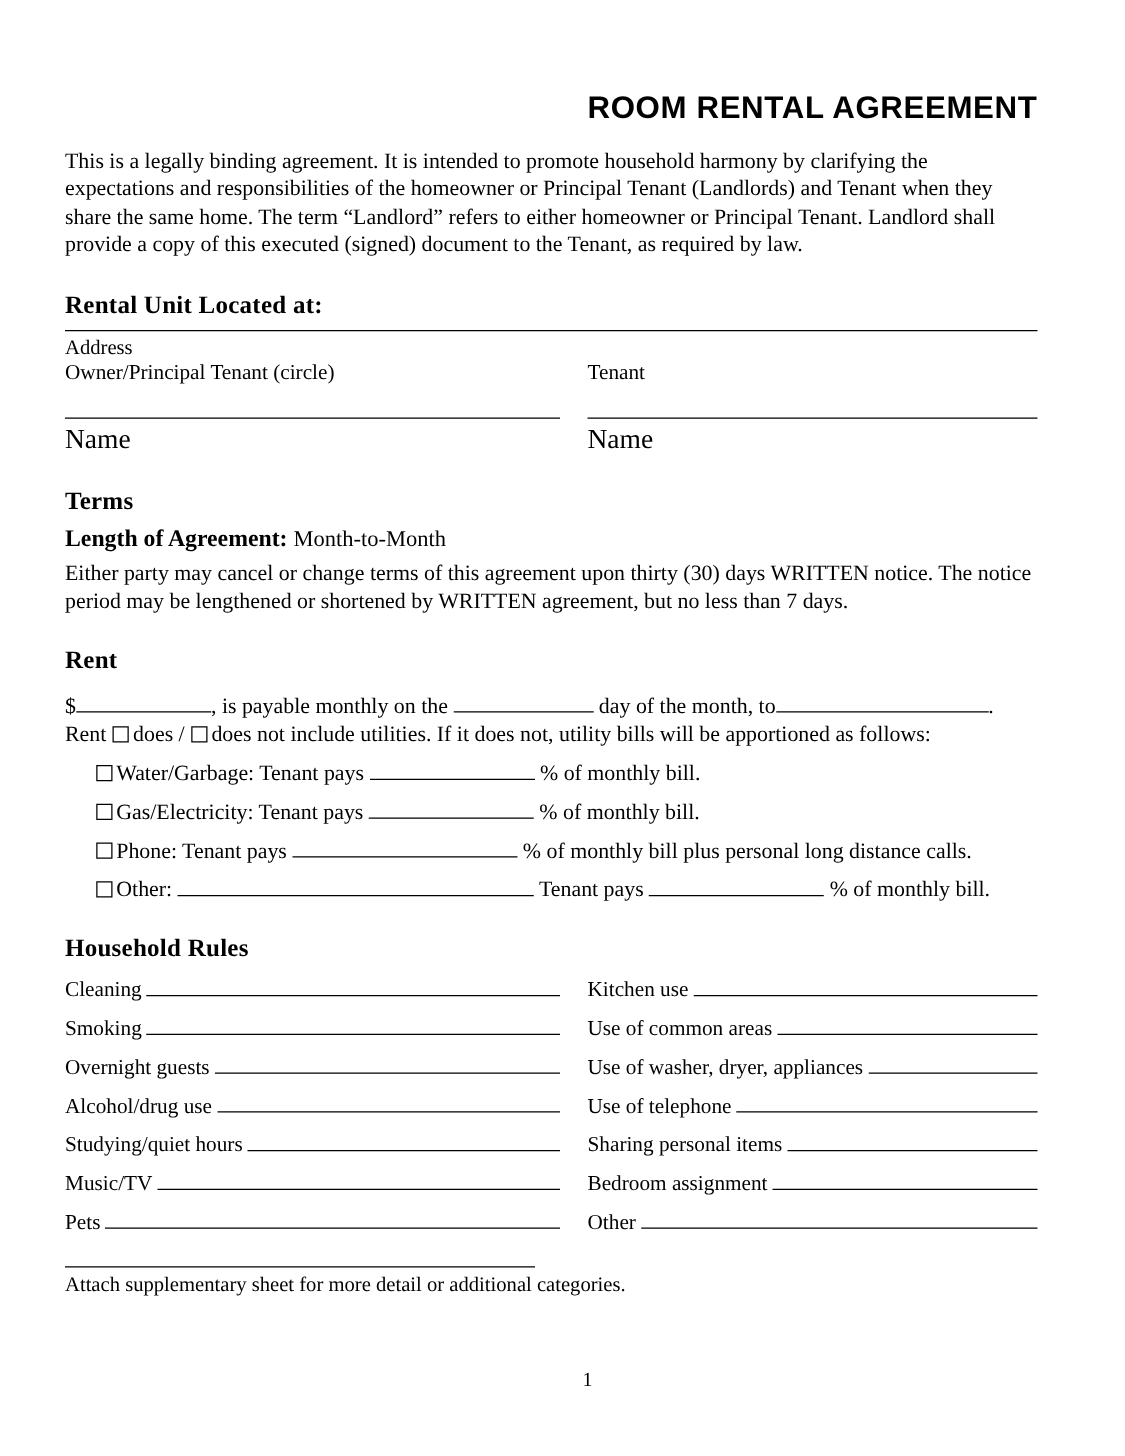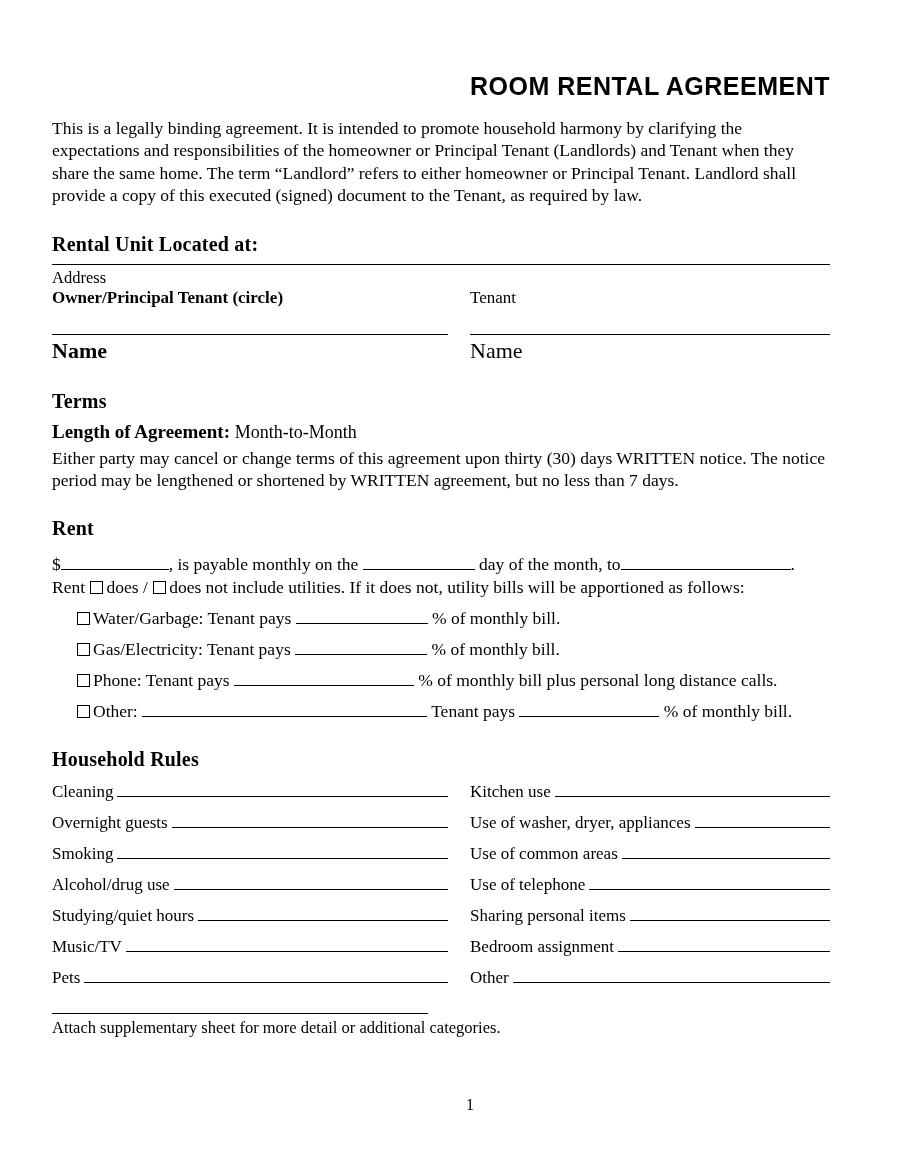--- a/index.html
+++ b/index.html
@@ -58,21 +58,20 @@
     font-size: 16.5px;
     margin-top: 3px;
   }
   .two-col {
     display: flex;
     width: 100%;
   }
   .col-left {
     width: 396px;
     flex: 0 0 396px;
-    font-weight: bold;
   }
   .col-gap {
     width: 22px;
     flex: 0 0 22px;
   }
   .col-right {
     flex: 1 1 auto;
   }
   .label-line {
     font-size: 17px;
@@ -278,44 +277,44 @@
           <div class="rule-item">
             <span class="r-label">Kitchen use</span>
             <span class="r-fill"></span>
           </div>
         </div>
       </div>
 
       <div class="rules-row">
         <div class="left">
           <div class="rule-item">
+            <span class="r-label">Smoking</span>
+            <span class="r-fill"></span>
+          </div>
+        </div>
+        <div class="gap"></div>
+        <div class="right">
+          <div class="rule-item">
+            <span class="r-label">Use of common areas</span>
+            <span class="r-fill"></span>
+          </div>
+        </div>
+      </div>
+
+      <div class="rules-row">
+        <div class="left">
+          <div class="rule-item">
             <span class="r-label">Overnight guests</span>
             <span class="r-fill"></span>
           </div>
         </div>
         <div class="gap"></div>
         <div class="right">
           <div class="rule-item">
             <span class="r-label">Use of washer, dryer, appliances</span>
-            <span class="r-fill"></span>
-          </div>
-        </div>
-      </div>
-
-      <div class="rules-row">
-        <div class="left">
-          <div class="rule-item">
-            <span class="r-label">Smoking</span>
-            <span class="r-fill"></span>
-          </div>
-        </div>
-        <div class="gap"></div>
-        <div class="right">
-          <div class="rule-item">
-            <span class="r-label">Use of common areas</span>
             <span class="r-fill"></span>
           </div>
         </div>
       </div>
 
       <div class="rules-row">
         <div class="left">
           <div class="rule-item">
             <span class="r-label">Alcohol/drug use</span>
             <span class="r-fill"></span>

